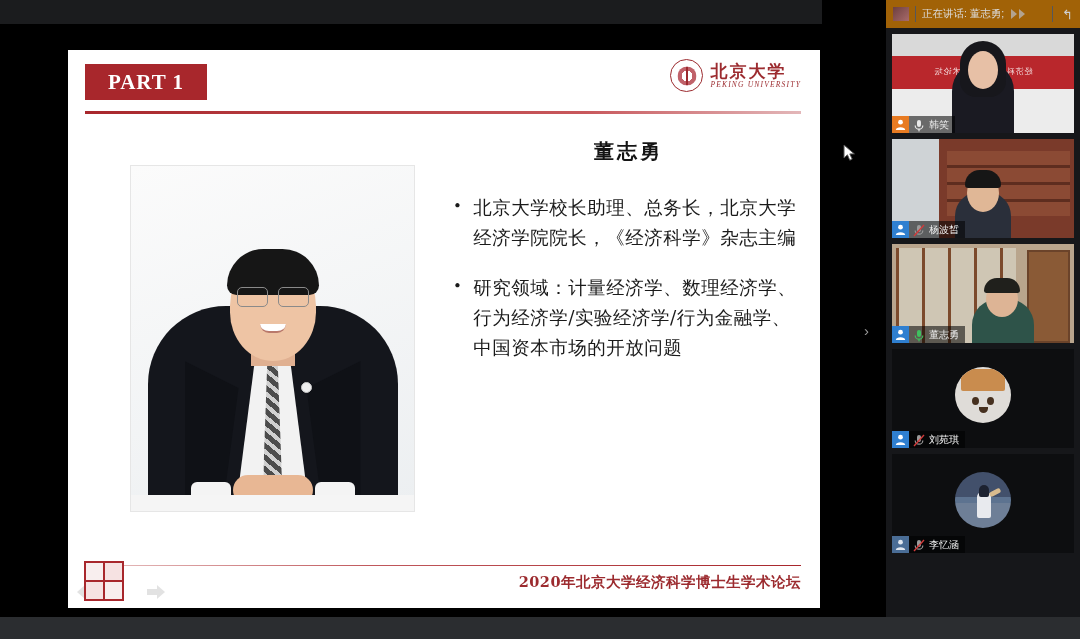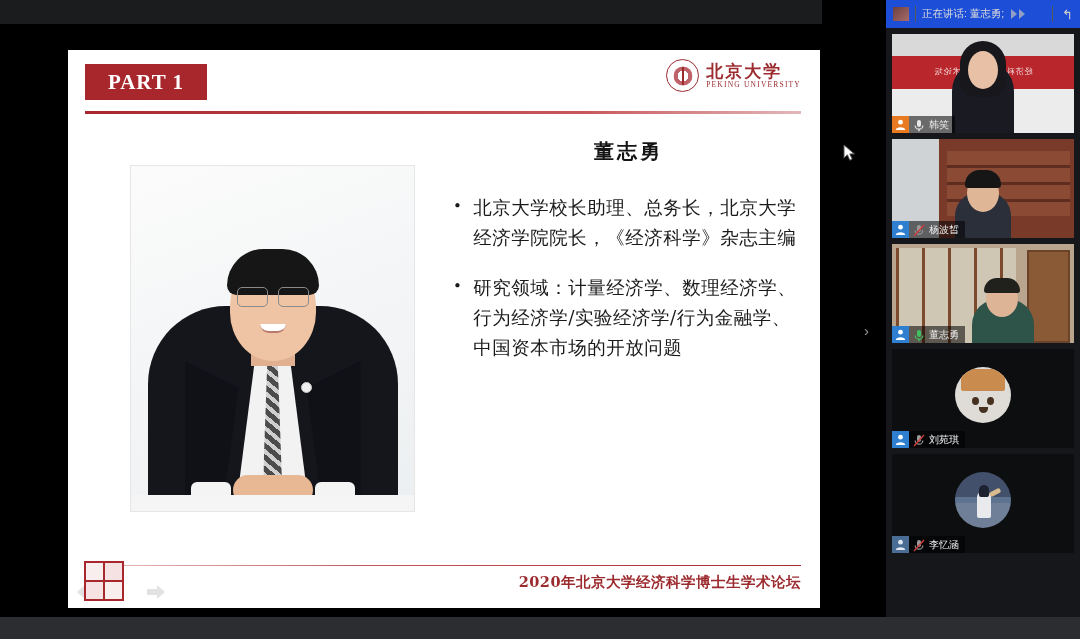--- a/index.html
+++ b/index.html
@@ -51,21 +51,21 @@
   }
   .pku-seal::after{
     content:""; position:absolute; left:50%; top:50%; transform:translate(-50%,-50%);
     width:19px; height:19px; border-radius:50%;
     background:
       linear-gradient(90deg,transparent 44%,#9c2b2f 44%,#9c2b2f 56%,transparent 56%),
       radial-gradient(circle, #fff 40%, #c0626a 41%);
   }
   .pku-names{ display:flex; flex-direction:column; align-items:flex-start; }
   .pku-cn{ font-family:"DejaVu Serif",serif; font-size:17px; font-weight:bold; color:#9c2b2f; letter-spacing:2px; line-height:1.1; }
-  .pku-en{ font-family:"Liberation Serif",serif; font-size:7.5px; color:#9c2b2f; letter-spacing:1.2px; }
+  .pku-en{ font-family:"Liberation Serif",serif; font-size:7.5px; color:#9c2b2f; letter-spacing:1.2px;font-style:italic; }
   .hdr-rule{
     position:absolute; left:17px; right:19px; top:61px; height:2.5px;
     background:linear-gradient(90deg,#a8272c 0%,#c8585c 70%,#e3b7b9 100%);
   }
 
   
   .slide-body{ position:relative; height:440px; }
   .photo{
     position:absolute; left:62px; top:45px; width:285px; height:347px;
     background:#fdfdfd; border:1px solid #e6e6e6; overflow:hidden;
@@ -166,21 +166,21 @@
   .edge-chevron{
     position:absolute; left:864px; top:322px; color:#9a9a9a; font-size:15px; z-index:7;
   }
   
   .cursor{ position:absolute; left:843px; top:144px; z-index:20; }
 
   
   .panel{ position:absolute; left:886px; top:0; width:194px; height:639px; background:#16171a; }
   .panel-top{
     position:absolute; left:0; top:0; width:194px; height:28px;
-    background:#1d4ed8; display:flex; align-items:center; gap:6px; padding:0 7px;
+    background:#a16207; display:flex; align-items:center; gap:6px; padding:0 7px;
   }
   .pt-thumb{ width:16px; height:14px; background:linear-gradient(135deg,#6d3f3f,#a86b6b); flex:0 0 auto; }
   .pt-sep{ width:1px; height:16px; background:#55575b; flex:0 0 auto; }
   .pt-text{ color:#dcdcdc; font-size:10.5px; white-space:nowrap; }
   .pt-waves{ display:flex; gap:2px; align-items:center; margin-left:1px; }
   .pt-waves b{ display:block; width:0;height:0; border-left:6px solid #b9babd;
                border-top:5px solid transparent; border-bottom:5px solid transparent; opacity:.75; }
   .pt-sep2{ width:1px; height:16px; background:#55575b; margin-left:auto; }
   .pt-back{ color:#cfcfcf; font-size:13px; padding-left:3px; }
 

